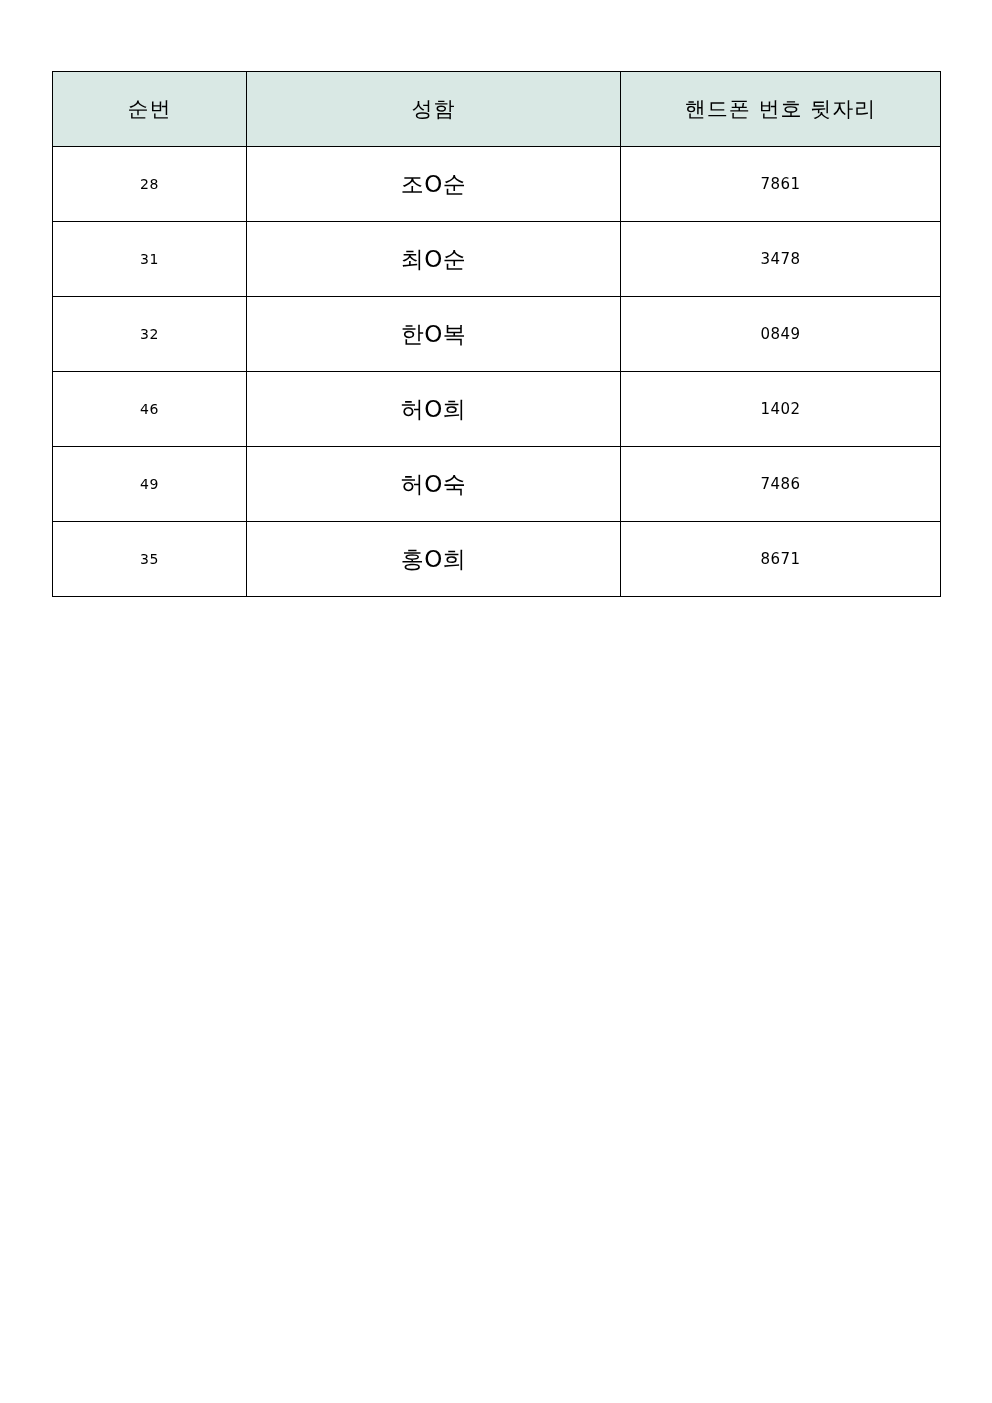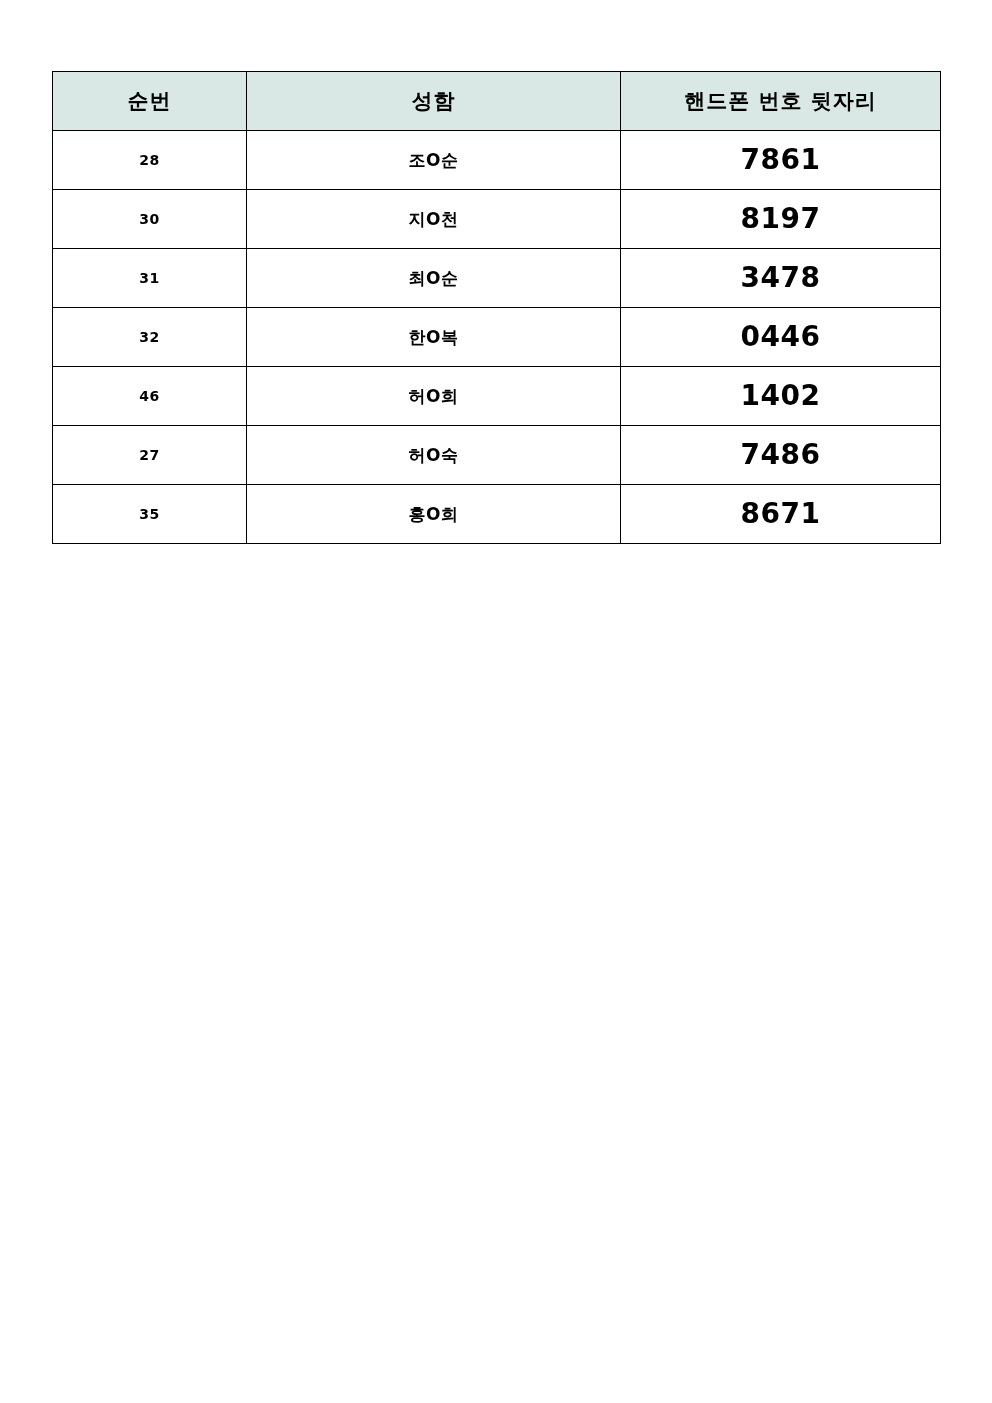--- a/index.html
+++ b/index.html
@@ -34,42 +34,42 @@
     width: 888px;
   }
   table.data-table col.c-num  { width: 194px; }
   table.data-table col.c-name { width: 374px; }
   table.data-table col.c-tel  { width: 320px; }
 
   table.data-table th,
   table.data-table td {
     border: 1px solid #000000;
     height: 42px;
-    padding: 8px;
+    padding: 16px;
     text-align: center;
     vertical-align: middle;
-    font-weight: bold;
+    font-weight: normal;
     font-size: 21px;
     line-height: 42px;
     letter-spacing: 0.5px;
   }
   table.data-table thead th {
     background: #d9e8e4;
     font-size: 21px;
     letter-spacing: 1px;
   }
   table.data-table tbody td {
     background: #ffffff;
-    font-size: 17px;
+    font-size: 23px;
   }
   table.data-table tbody td.col-num {
     font-size: 14px;
   }
   table.data-table tbody td.col-tel {
-    font-size: 28px;
+    font-size: 15px;
   }
 </style>
 </head>
 <body>
 
 <div class="page">
   <div class="table-wrap">
     <table class="data-table">
       <colgroup>
         <col class="c-num">
@@ -83,41 +83,36 @@
           <th>핸드폰 번호 뒷자리</th>
         </tr>
       </thead>
       <tbody>
         <tr>
           <td class="col-num">28</td>
           <td class="col-name">조O순</td>
           <td class="col-tel">7861</td>
         </tr>
         <tr>
-          <td class="col-num">30</td>
-          <td class="col-name">지O천</td>
-          <td class="col-tel">8197</td>
-        </tr>
-        <tr>
           <td class="col-num">31</td>
           <td class="col-name">최O순</td>
           <td class="col-tel">3478</td>
         </tr>
         <tr>
           <td class="col-num">32</td>
           <td class="col-name">한O복</td>
-          <td class="col-tel">0446</td>
+          <td class="col-tel">0849</td>
         </tr>
         <tr>
           <td class="col-num">46</td>
           <td class="col-name">허O희</td>
           <td class="col-tel">1402</td>
         </tr>
         <tr>
-          <td class="col-num">27</td>
+          <td class="col-num">49</td>
           <td class="col-name">허O숙</td>
           <td class="col-tel">7486</td>
         </tr>
         <tr>
           <td class="col-num">35</td>
           <td class="col-name">홍O희</td>
           <td class="col-tel">8671</td>
         </tr>
       </tbody>
     </table>

